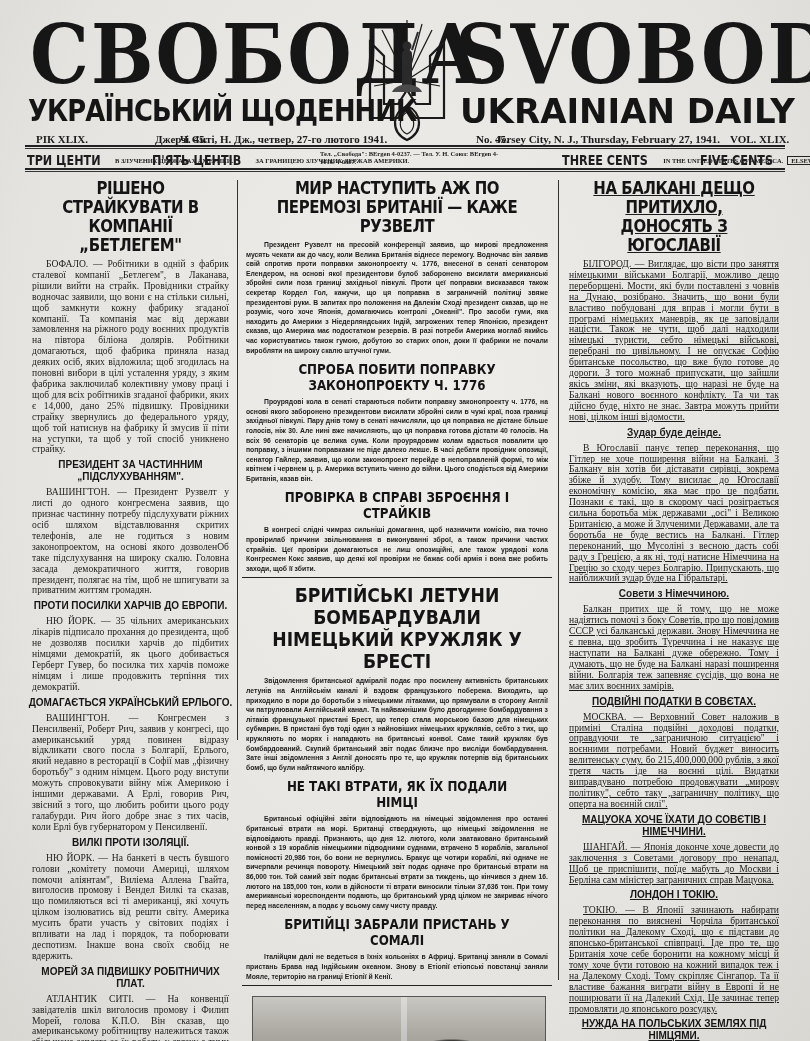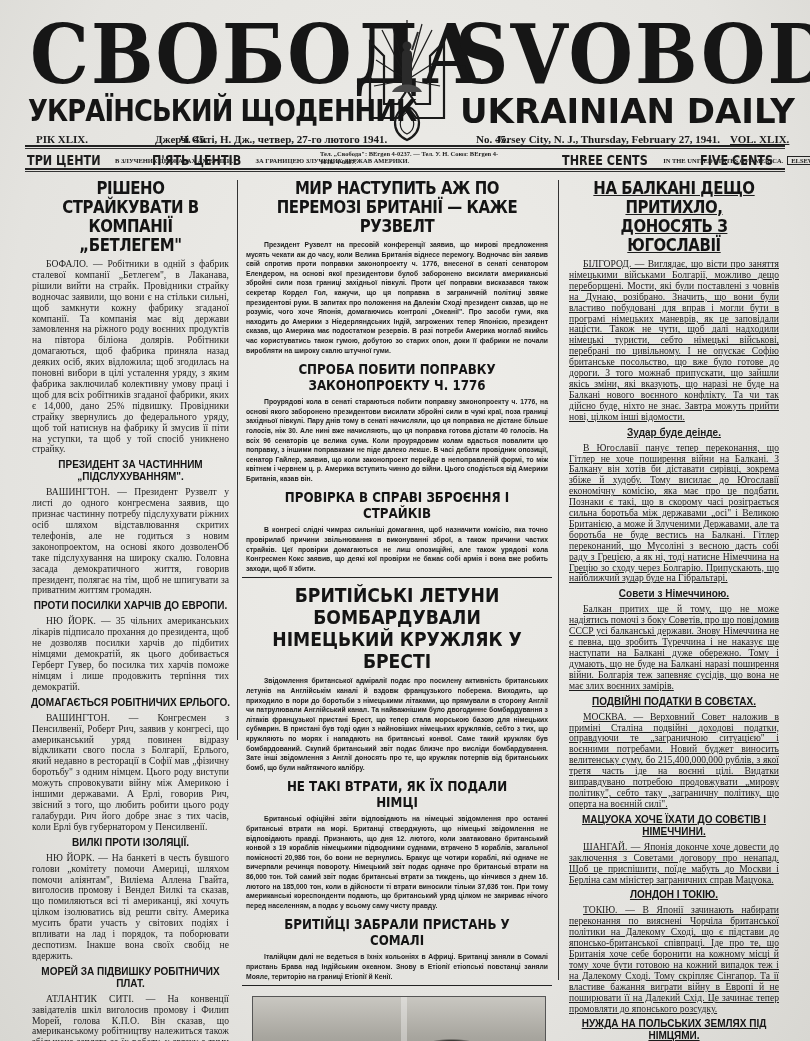--- a/index.html
+++ b/index.html
@@ -98,21 +98,21 @@
     </svg>
 
     <div class="sub-uk">УКРАЇНСЬКИЙ ЩОДЕННИК</div>
     <div class="sub-en">UKRAINIAN DAILY</div>
 
     <div class="dateline" style="left:36px;">РІК XLIX.</div>
     <div class="dateline" style="left:144px;margin-left:36px;">Ч. 45.</div>
     <div class="dateline" style="left:155px;">Джерзі Ситі, Н. Дж., четвер, 27-го лютого 1941.</div>
     <div class="dateline" style="left:433px;margin-left:43px;">No. 45.</div>
     <div class="dateline" style="left:496px;">Jersey City, N. J., Thursday, February 27, 1941.</div>
-    <div class="dateline" style="left:730px;text-decoration:underline;">VOL. XLIX.</div>
+    <div class="dateline" style="left:730px;">VOL. XLIX.</div>
 
     <div class="rule" style="top:145px;"></div>
     <div class="rule thin" style="top:148px;"></div>
 
     <div class="price" style="left:27px;">
       <span class="big">ТРИ ЦЕНТИ</span>
       <span class="small" style="width:78px;margin-left:-8px;">В ЗЛУЧЕНИХ ДЕРЖАВАХ АМЕРИКИ.</span>
     </div>
     <div class="price" style="left:152px;">
       <span class="big">П'ЯТЬ ЦЕНТІВ</span>
@@ -135,21 +135,21 @@
   <div class="vrule" style="left:237px; height:560px;"></div>
   <div class="vrule" style="left:558px; height:800px;"></div>
 
   <div class="col col-left">
     <div class="hl-big">РІШЕНО СТРАЙКУВАТИ В КОМПАНІЇ „БЕТЛЕГЕМ"</div>
     <p class="body">БОФАЛО. — Робітники в одній з фабрик сталевої компанії „Бетлегем", в Лаканава, рішили вийти на страйк. Провідники страйку водночас заявили, що вони є на стільки сильні, щоб замкнути кожну фабрику згаданої компанії. Та компанія має від держави замовлення на ріжного роду воєнних продуктів на півтора біліона долярів. Робітники домагаються, щоб фабрика приняла назад деяких осіб, яких відложила; щоб згодилась на поновні вибори в цілі усталення уряду, з яким фабрика заключилаб колективну умову праці і щоб для всіх робітників згаданої фабрики, яких є 14,000, дано 25% підвишку. Провідники страйку звернулись до федерального уряду, щоб той натиснув на фабрику й змусив її піти на уступки, та щоб у той спосіб уникнено страйку.</p>
     <div class="hl-small">ПРЕЗИДЕНТ ЗА ЧАСТИННИМ „ПІДСЛУХУВАННЯМ".</div>
     <p class="body">ВАШИНГТОН. — Президент Рузвелт у листі до одного конгресмена заявив, що признає частинну потребу підслухувати ріжних осіб шляхом відставлювання скритих телефонів, але не годиться з новим законопроектом, на основі якого дозволенОб таке підслухування на широку скалю. Головна засада демократичного життя, говорив президент, полягає на тім, щоб не шпигувати за приватним життям громадян.</p>
     <div class="hl-small">ПРОТИ ПОСИЛКИ ХАРЧІВ ДО ЕВРОПИ.</div>
     <p class="body">НЮ ЙОРК. — 35 чільних американських лікарів підписало прохання до президента, щоб не дозволяв посилки харчів до підбитих німцями демократій, як цього добивається Герберт Гувер, бо посилка тих харчів поможе німцям і лише продовжить терпіння тих демократій.</p>
-    <div class="hl-small">ДОМАГАЄТЬСЯ РОБІТНИЧИХ ЕРЛЬОГО.</div>
+    <div class="hl-small">ДОМАГАЄТЬСЯ УКРАЇНСЬКИЙ ЕРЛЬОГО.</div>
     <p class="body">ВАШИНГТОН. — Конгресмен з Пенсилвенії, Роберт Рич, заявив у конгресі, що американський уряд повинен відразу відкликати свого посла з Болгарії, Ерлього, який недавно в ресторації в Софії мав „фізичну боротьбу" з одним німцем. Цього роду виступи можуть спровокувати війну між Америкою і іншими державами. А Ерлі, говорив Рич, звісний з того, що любить робити цього роду галабурди. Рич його добре знає з тих часів, коли Ерлі був губернатором у Пенсилвенії.</p>
     <div class="hl-small">ВИЛКІ ПРОТИ ІЗОЛЯЦІЇ.</div>
     <p class="body">НЮ ЙОРК. — На банкеті в честь бувшого голови „комітету помочи Америці, шляхом помочи аліянтам", Виліема Аллена Гвайта, виголосив промову і Вендел Вилкі та сказав, що помиляються всі ті американці, які хочуть цілком ізолюватись від решти світу. Америка мусить брати участь у світових подіях і впливати на лад і порядок, та поборювати деспотизм. Інакше вона своїх свобід не вдержить.</p>
     <div class="hl-small">МОРЕЙ ЗА ПІДВИШКУ РОБІТНИЧИХ ПЛАТ.</div>
     <p class="body">АТЛАНТИК СИТІ. — На конвенції завідателів шкіл виголосив промову і Филип Морей, голова К.П.О. Він сказав, що американському робітництву належиться також збільшена заплата за їх роботу, у звязку з тими видатками, які видає тепер уряд на зброєння. Морей говорив, що інші компанії заробляють на урядових замовленнях сотки міліонів долярів. А не хочуть ділитись з робітниками. Він далі критикував уряд за те, що замовлення дає лиш великим компаніям, а забуває про менші. Лиш 30% американських фабрик дістало державні замовлення, решта не дістала нічого, хоч вона також моглаб виконувати дуже добрі воєнні продукти.</p>
 
   </div>
 
   <div class="col col-mid">
     <div class="hl-big">МИР НАСТУПИТЬ АЖ ПО ПЕРЕМОЗІ БРИТАНІЇ — КАЖЕ РУЗВЕЛТ</div>

